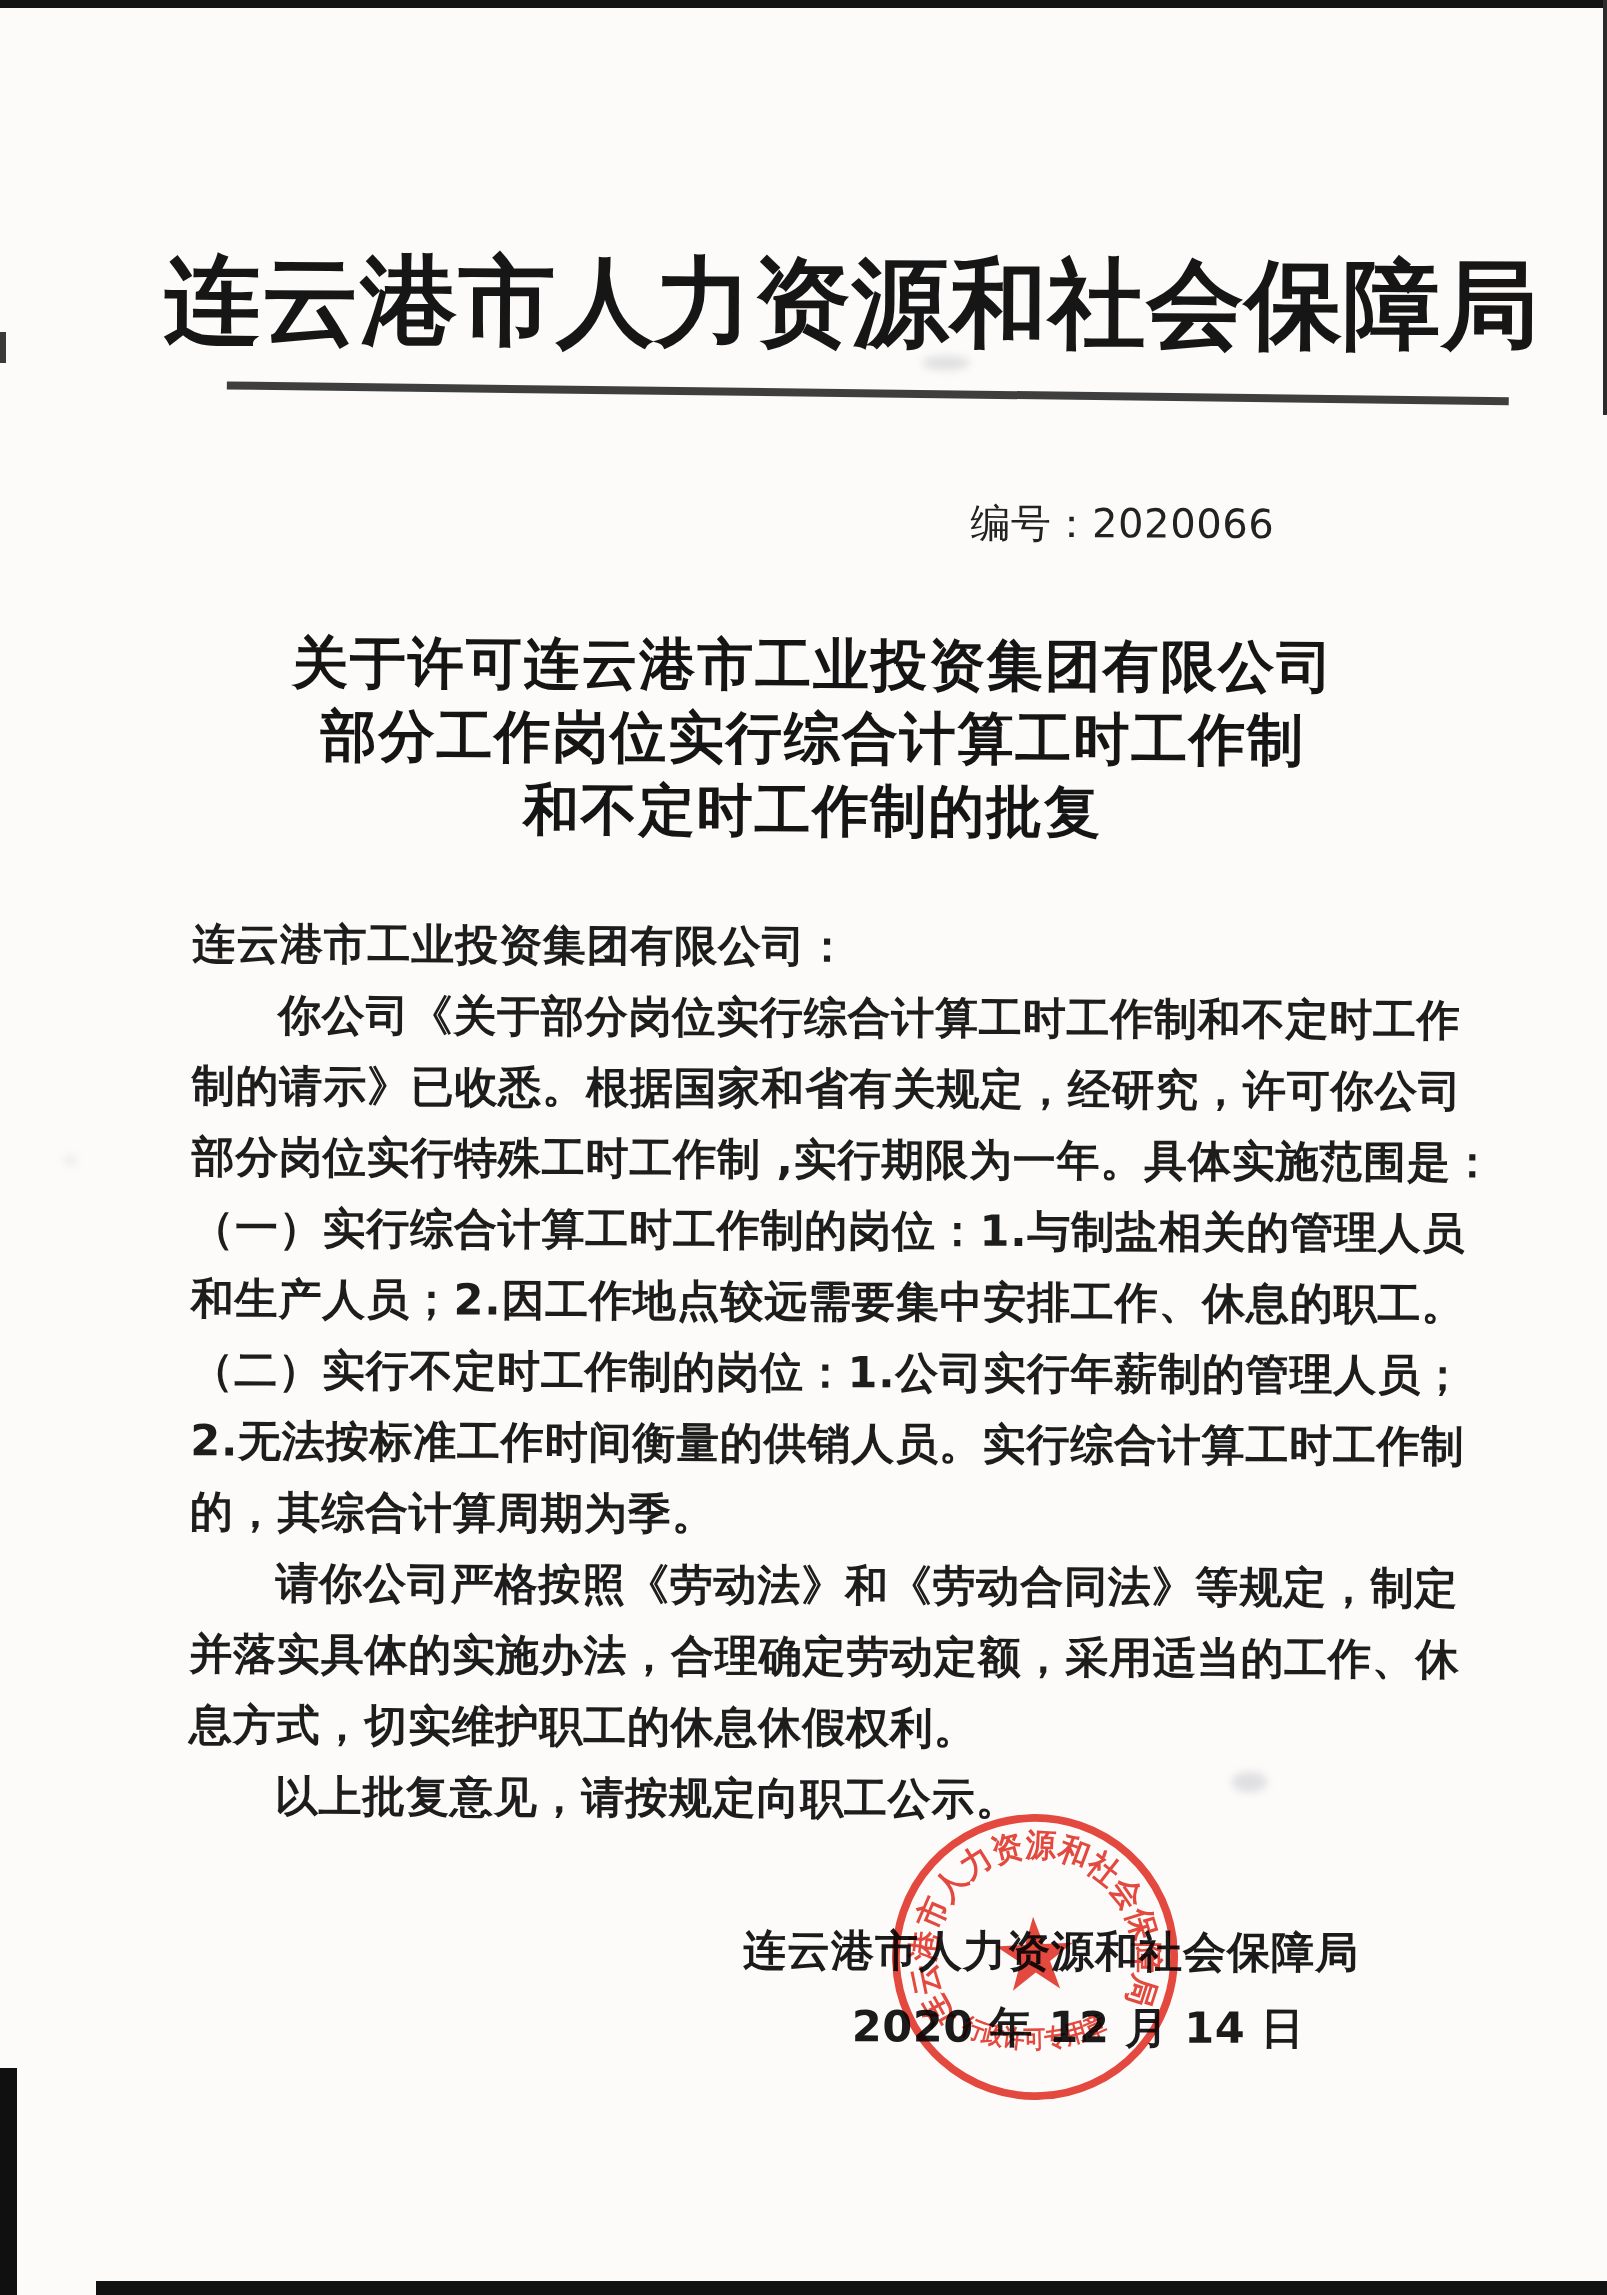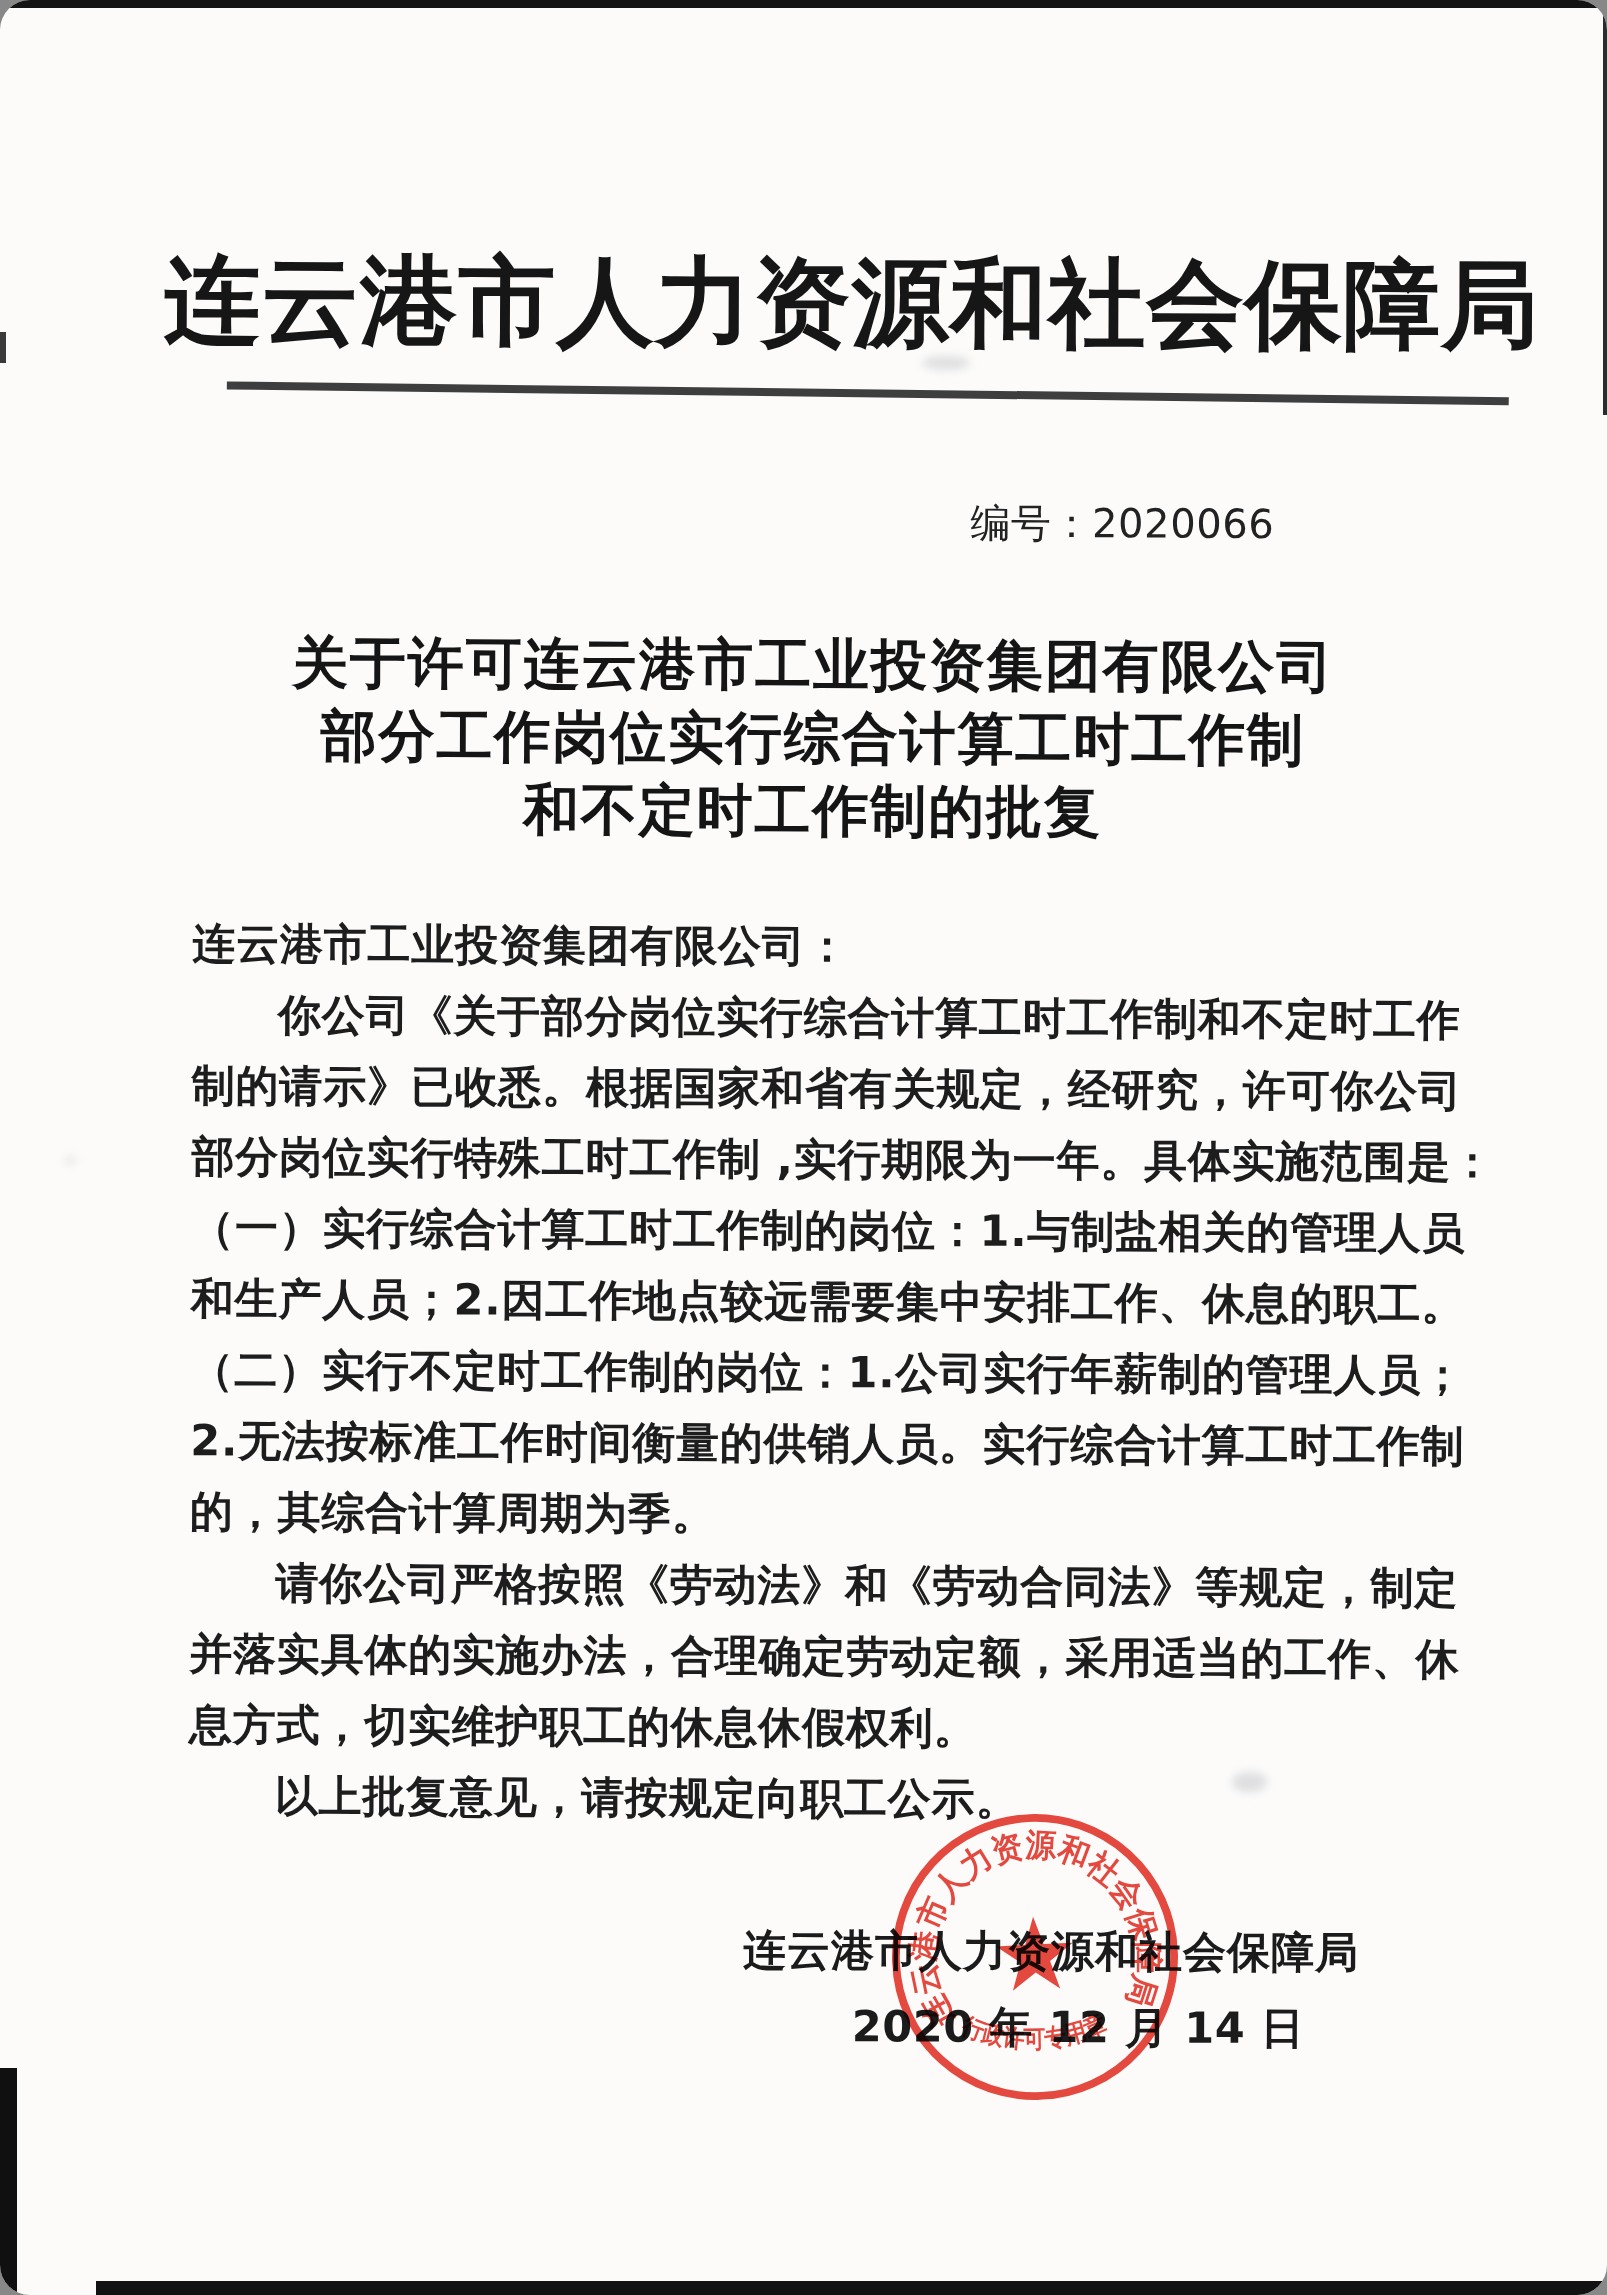--- a/index.html
+++ b/index.html
@@ -3,21 +3,20 @@
 <meta charset="utf-8">
 <style>
   html,body{margin:0;padding:0;background:#888;}
   .page{
     position:relative;
     width:1607px;height:2295px;
     background:#fcfbfa;
     overflow:hidden;
     font-family:"DejaVu Sans","Liberation Sans",sans-serif;
     color:#1d1d1d;
-    border-radius:30px;
   }
   .scan-content{
     position:absolute;inset:0;
     transform:rotate(0.25deg);
     transform-origin:804px 1039px;
   }
   .letterhead{
     position:absolute;left:45px;top:239px;width:1607px;
     text-align:center;
     font-size:97px;font-weight:700;letter-spacing:1.3px;

